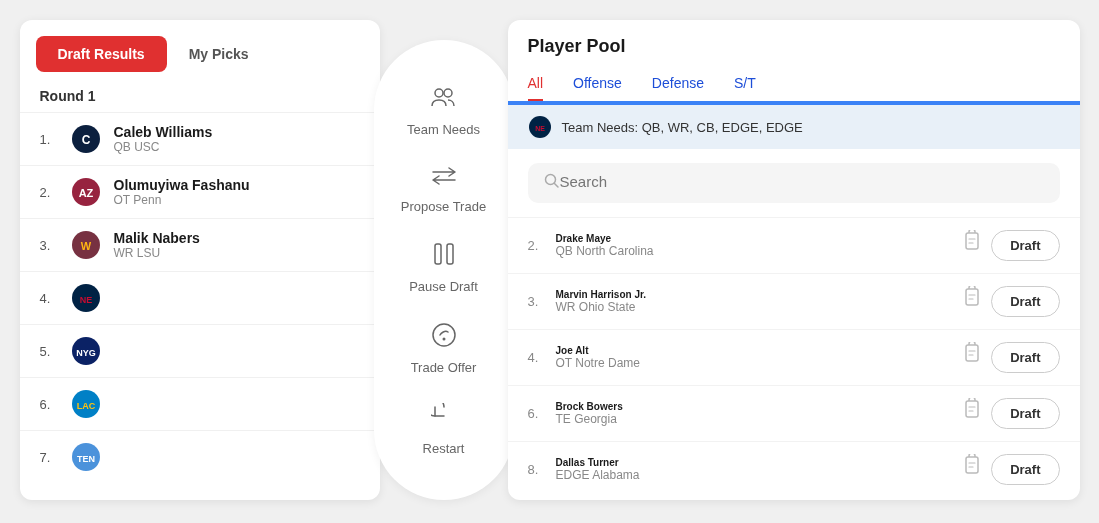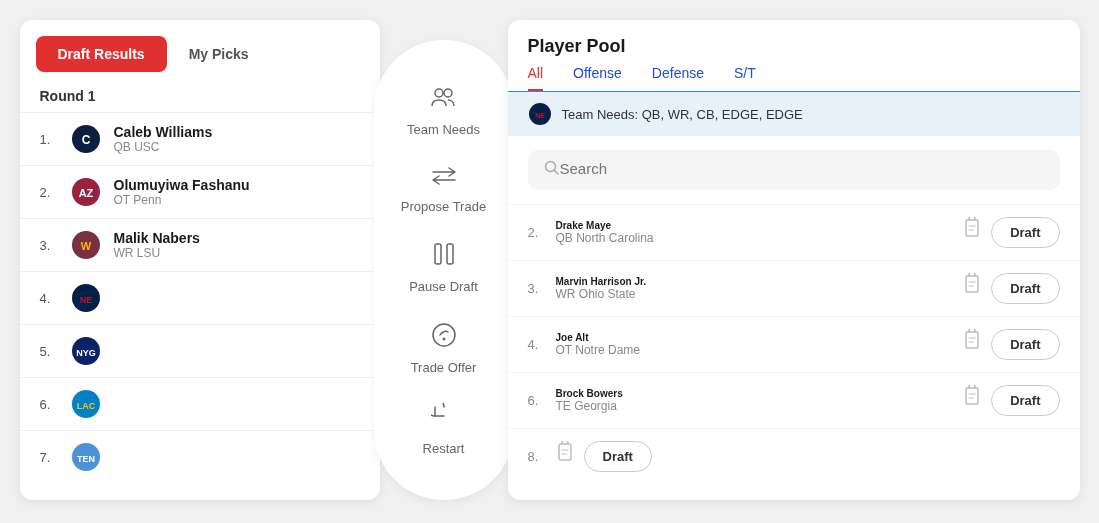--- a/index.html
+++ b/index.html
@@ -145,25 +145,25 @@
       box-shadow: 0 2px 10px rgba(0,0,0,0.08);
       flex: 1;
       min-height: 480px;
       overflow: hidden;
     }
     .player-pool-header {
       padding: 16px 20px 0 20px;
       font-size: 18px;
       font-weight: 700;
       color: #1a1a1a;
-      margin-bottom: 0;
+      margin-bottom: 10px;
     }
     .filter-tabs {
       display: flex;
-      border-bottom: 1px solid #3b82f6;
+      border-bottom: 4px solid #3b82f6;
       padding: 0 20px;
       gap: 30px;
     }
     .filter-tab {
       padding: 8px 0;
       font-size: 14px;
       color: #1d4ed8;
       cursor: pointer;
       border-bottom: 2px solid transparent;
       font-weight: 500;
@@ -518,20 +518,24 @@
               <path d="M6 3V2a3 3 0 016 0v1" stroke="#bbb" stroke-width="1.5" fill="none"></path>
               <path d="M6 9h6M6 13h4" stroke="#bbb" stroke-width="1.2" stroke-linecap="round"></path>
             </svg>
           </span>
           <button class="draft-btn">Draft</button>
         </div>
       </li>
 
       <li class="player-item">
         <span class="player-num">8.</span>
+        <div class="player-info">
+          <div class="player-name">Dallas Turner</div>
+          <div class="player-meta">EDGE Alabama</div>
+        </div>
         <div class="player-actions">
           <span class="clipboard-icon">
             <svg width="18" height="20" viewBox="0 0 18 20" fill="none">
               <rect x="3" y="3" width="12" height="16" rx="2" stroke="#bbb" stroke-width="1.5" fill="none"></rect>
               <path d="M6 3V2a3 3 0 016 0v1" stroke="#bbb" stroke-width="1.5" fill="none"></path>
               <path d="M6 9h6M6 13h4" stroke="#bbb" stroke-width="1.2" stroke-linecap="round"></path>
             </svg>
           </span>
           <button class="draft-btn">Draft</button>
         </div>

